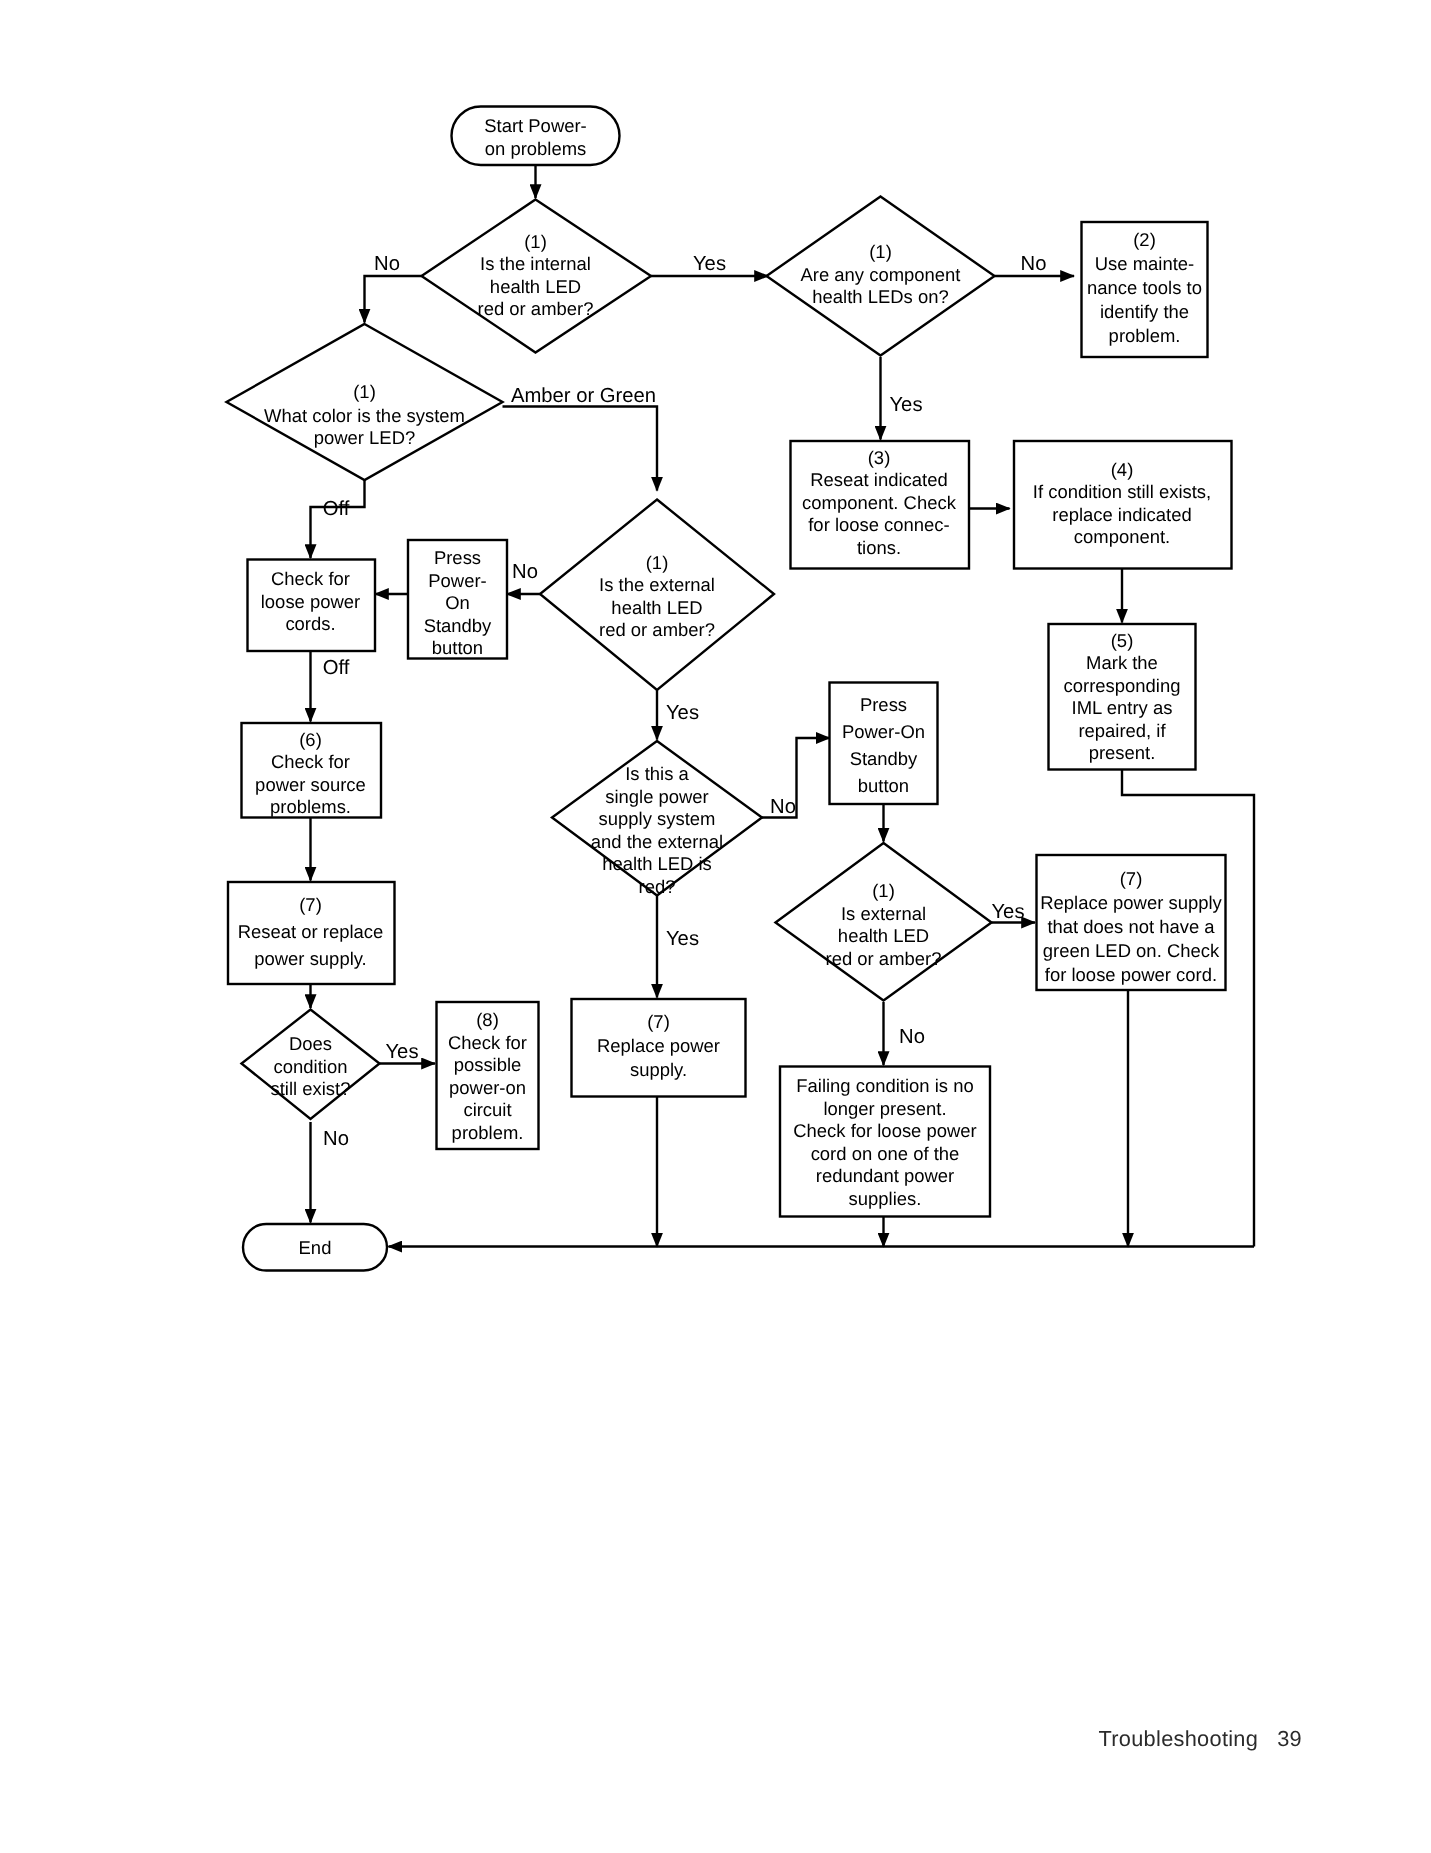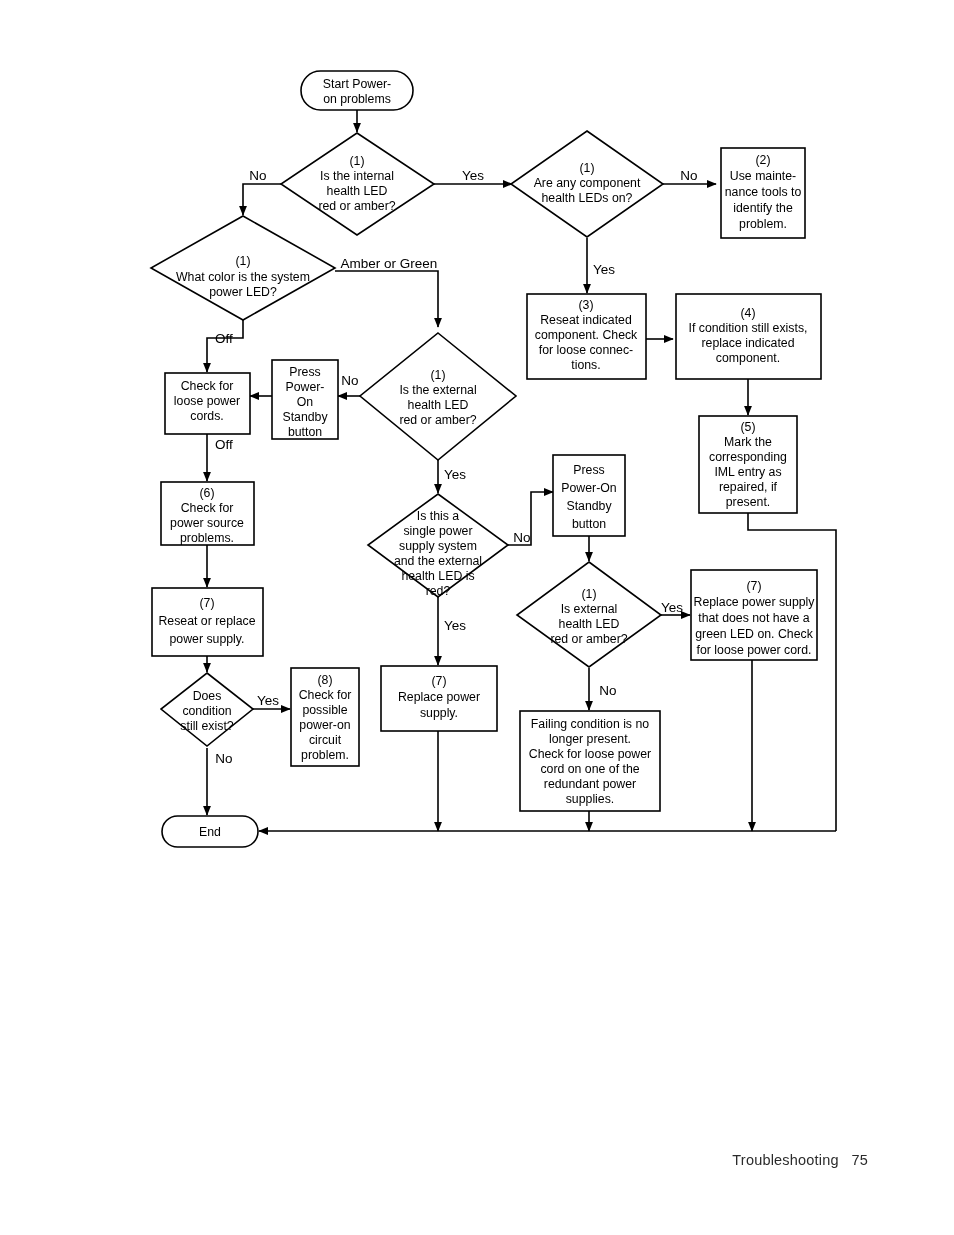--- a/index.html
+++ b/index.html
@@ -297,15 +297,15 @@
       <text class="node-label" x="590" y="803">supplies.</text>
     </g>
 
     <g>
       <rect class="shape" x="162" y="816" width="96" height="31" rx="15.5" ry="15.5"></rect>
       <text class="term-label" x="210" y="836">End</text>
     </g>
 
   </svg>
 
-  <div class="footer">Troubleshooting   75</div>
+  <div class="footer">Troubleshooting   39</div>
 
 </div>
 
 </body></html>

